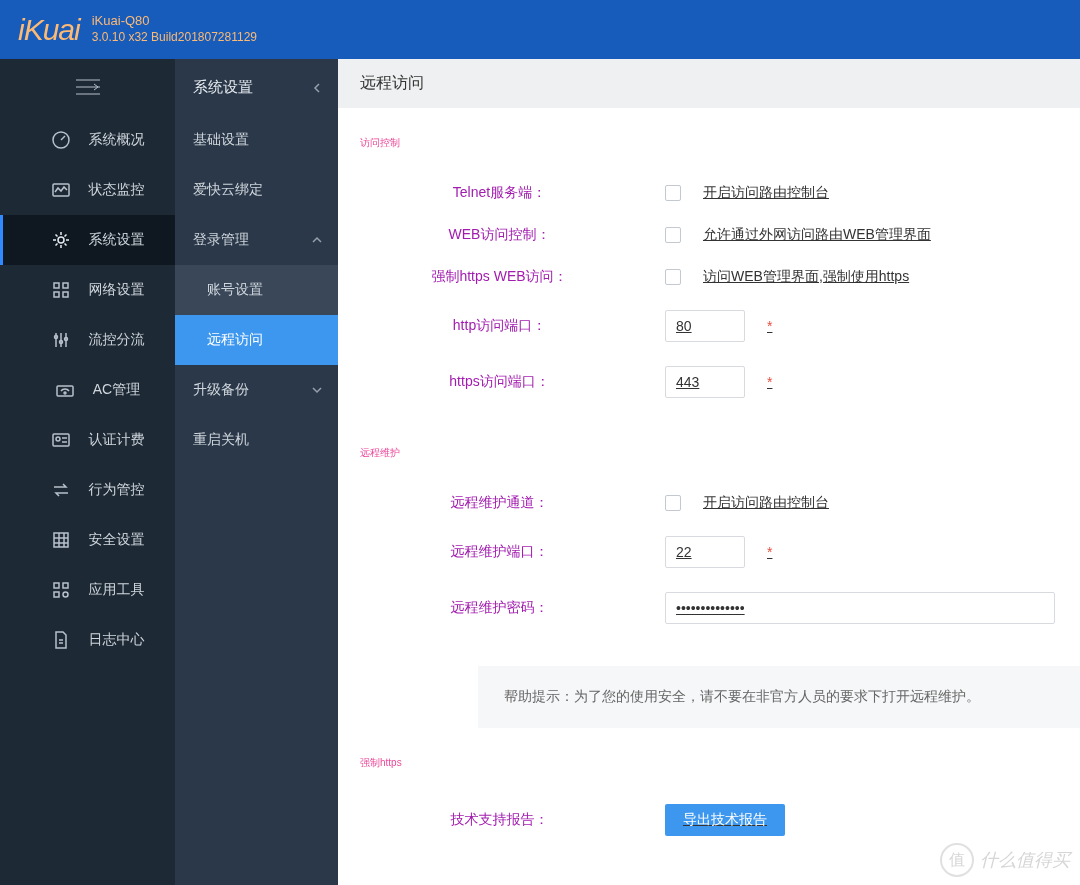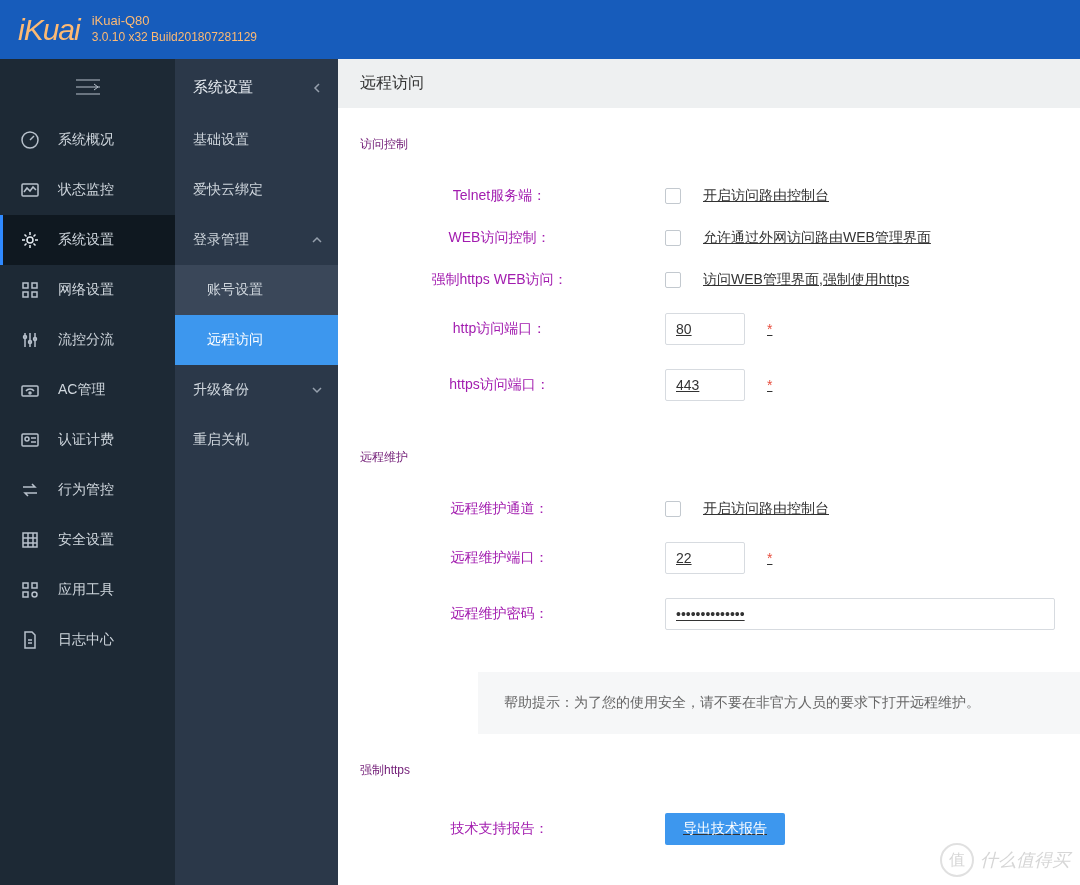--- a/index.html
+++ b/index.html
@@ -13,21 +13,21 @@
     .brand-sub div:first-child { font-size: 13px; }
     
     
     .body { flex: 1; display: flex; min-height: 0; }
     
     
     .sidebar1 { width: 175px; background: #1d2935; color: #cfd6dd; display: flex; flex-direction: column; }
     .collapse-row { height: 56px; display: flex; align-items: center; justify-content: center; }
     .collapse-icon { width: 28px; height: 22px; position: relative; }
     .collapse-icon svg { stroke: #b8c1cc; }
-    .nav-item { height: 50px; display: flex; align-items: center; padding-left: 20px; cursor: pointer; gap: 18px; }
+    .nav-item { height: 50px; display: flex; align-items: center; padding-left: 20px; cursor: pointer; gap: 18px; justify-content: center; }
     .nav-item.active { background: #0f1820; }
     .nav-item.active::before { content: ""; position: absolute; left: 0; width: 3px; height: 50px; background: #2f89ff; }
     .nav-item .icon { width: 20px; height: 20px; display: flex; align-items: center; justify-content: center; }
     .nav-item .icon svg { stroke: #b8c1cc; fill: none; stroke-width: 1.5; }
     .nav-item.active .icon svg { stroke: #e6ebf1; }
     .nav-item .lbl { font-size: 14px; color: #cfd6dd; }
     
     
     .sidebar2 { width: 163px; background: #2b3849; color: #cfd6dd; display: flex; flex-direction: column; }
     .sb2-title { height: 56px; display: flex; align-items: center; padding: 0 18px; font-size: 15px; color: #e6ebf1; position: relative; }
@@ -38,21 +38,21 @@
     .sb2-sub { height: 50px; display: flex; align-items: center; padding-left: 32px; cursor: pointer; font-size: 14px; background: #3a4759; }
     .sb2-sub.active { background: #3d97ee; color: #fff; }
     .chev svg { stroke: #96a0ad; fill: none; stroke-width: 1.5; }
     
     
     .content { flex: 1; background: #fff; overflow-y: auto; position: relative; }
     .breadcrumb { padding: 14px 22px 10px; font-size: 13px; color: #555; }
     .breadcrumb .sep { margin: 0 6px; color: #888; }
     .page-title-bar { background: #eef0f1; padding: 14px 22px; font-size: 16px; color: #333; }
     .section { padding: 28px 22px 8px; }
-    .section-head { font-size: 12px; color: #701a75; margin-bottom: 22px; }
+    .section-head { font-size: 10px; color: #ec4899; margin-bottom: 22px; }
     .form-row { display: flex; align-items: center; padding: 12px 0; }
     .form-label { width: 305px; text-align: center; padding-right: 26px; font-size: 14px; color: #a21caf; }
     .form-ctl { display: flex; align-items: center; gap: 22px; flex: 1; text-decoration: underline; }
     .checkbox { width: 16px; height: 16px; border: 1px solid #c3c9cf; border-radius: 2px; background: #fff; display: inline-block; flex-shrink: 0; }
     .chk-label { font-size: 14px; color: #333; }
     input[type=text], input[type=password] { height: 32px; border: 1px solid #d7dbe0; border-radius: 2px; padding: 0 10px; font-size: 14px; color: #333; outline: none; }
     .w80 { width: 80px; }
     .wfull { width: 390px; }
     .req { color: #e74c3c; font-size: 14px; }
     .help-box { background: #f6f7f8; margin: 30px 0 10px 118px; padding: 22px 26px; font-size: 14px; color: #666; width: 620px; }

